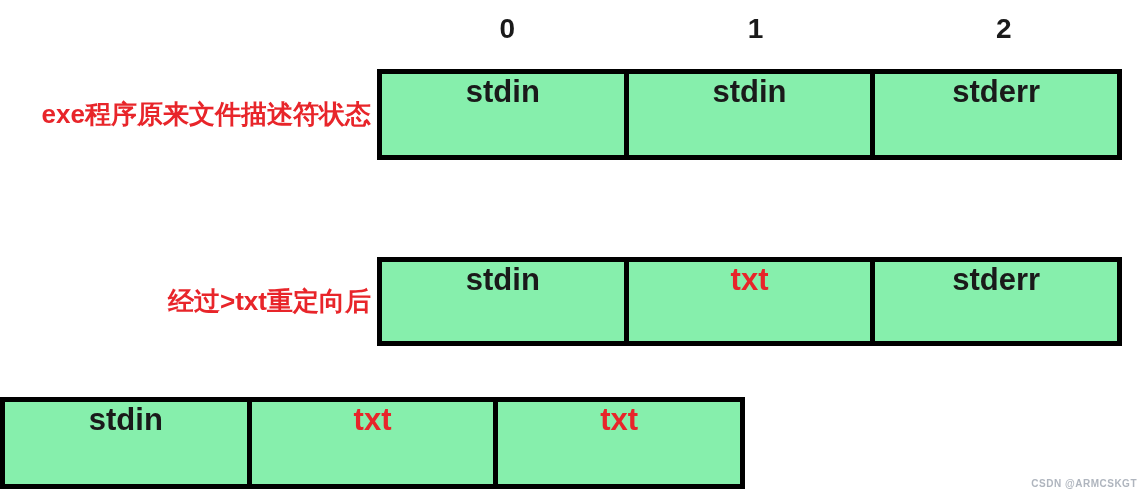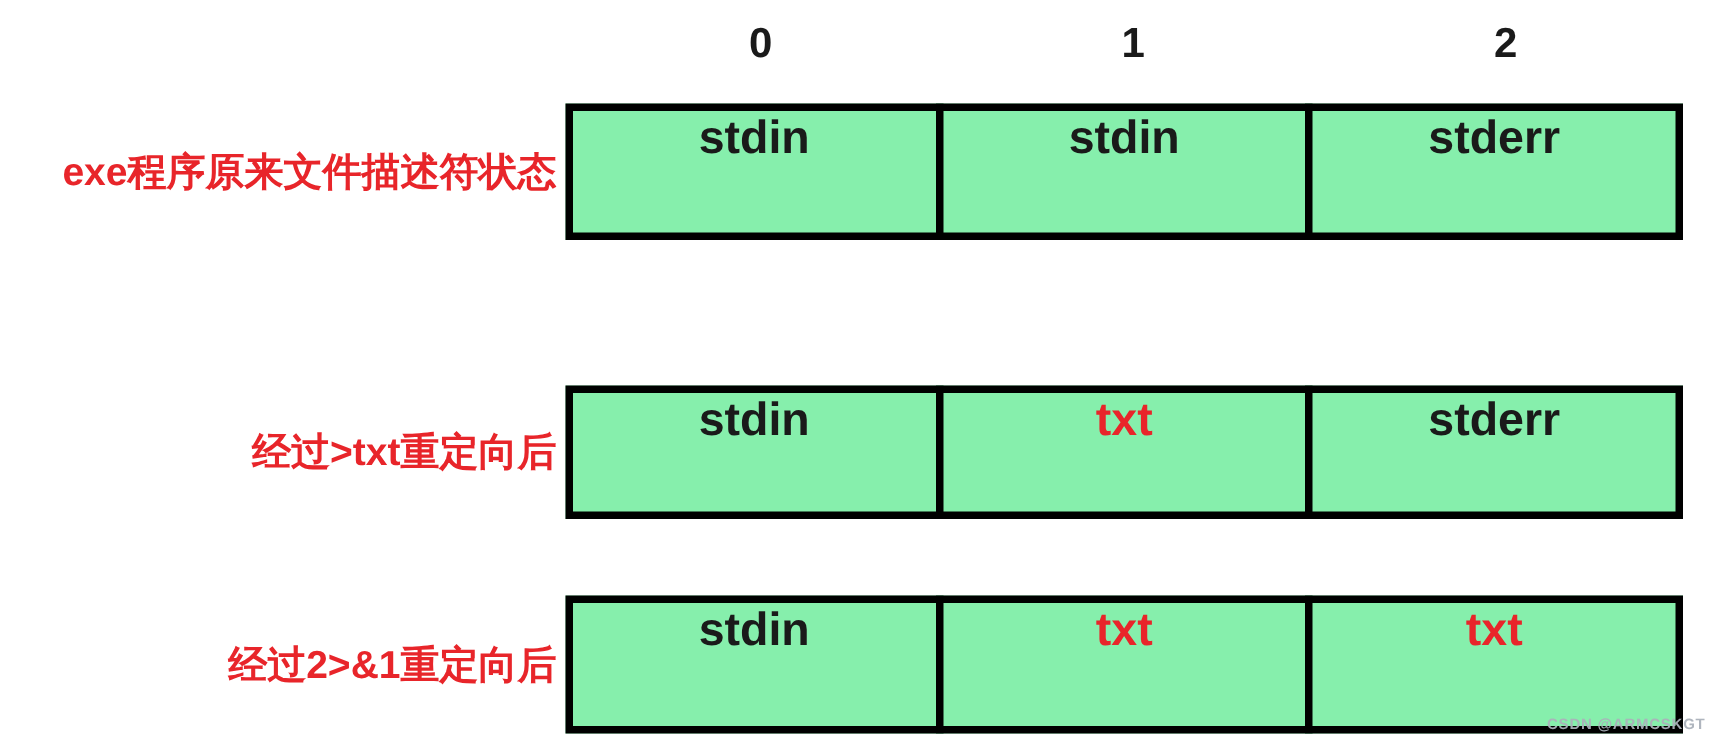--- a/index.html
+++ b/index.html
@@ -109,21 +109,20 @@
       <div class="fd-cell">
         <span style="color: rgb(232, 37, 42);">txt</span>
       </div>
       <div class="fd-cell">
         <span style="color: rgb(26, 26, 26);">stderr</span>
       </div>
     </div>
   </div>
 
   <div class="fd-row" style="top:397px; height:92px;">
-    <div class="row-label">经过2&gt;&amp;1重定向后</div>
     <div class="fd-table">
       <div class="fd-cell">
         <span style="color: rgb(26, 26, 26);">stdin</span>
       </div>
       <div class="fd-cell">
         <span style="color: rgb(232, 37, 42);">txt</span>
       </div>
       <div class="fd-cell">
         <span style="color: rgb(232, 37, 42);">txt</span>
       </div>

